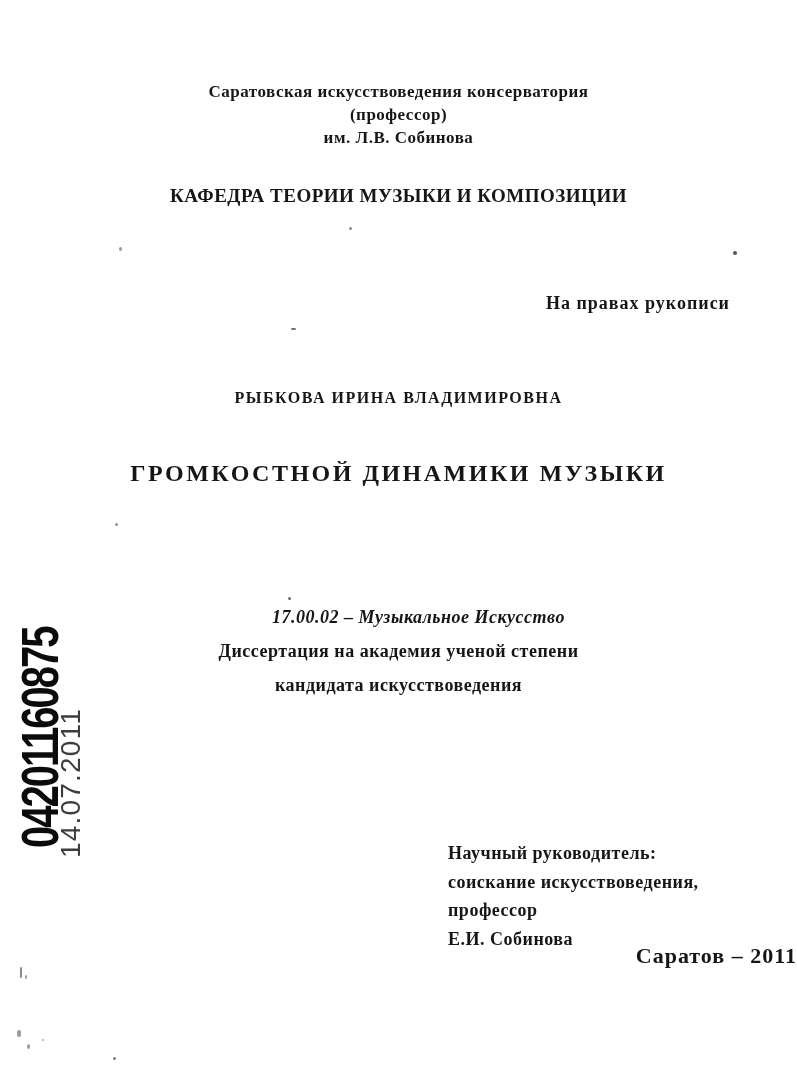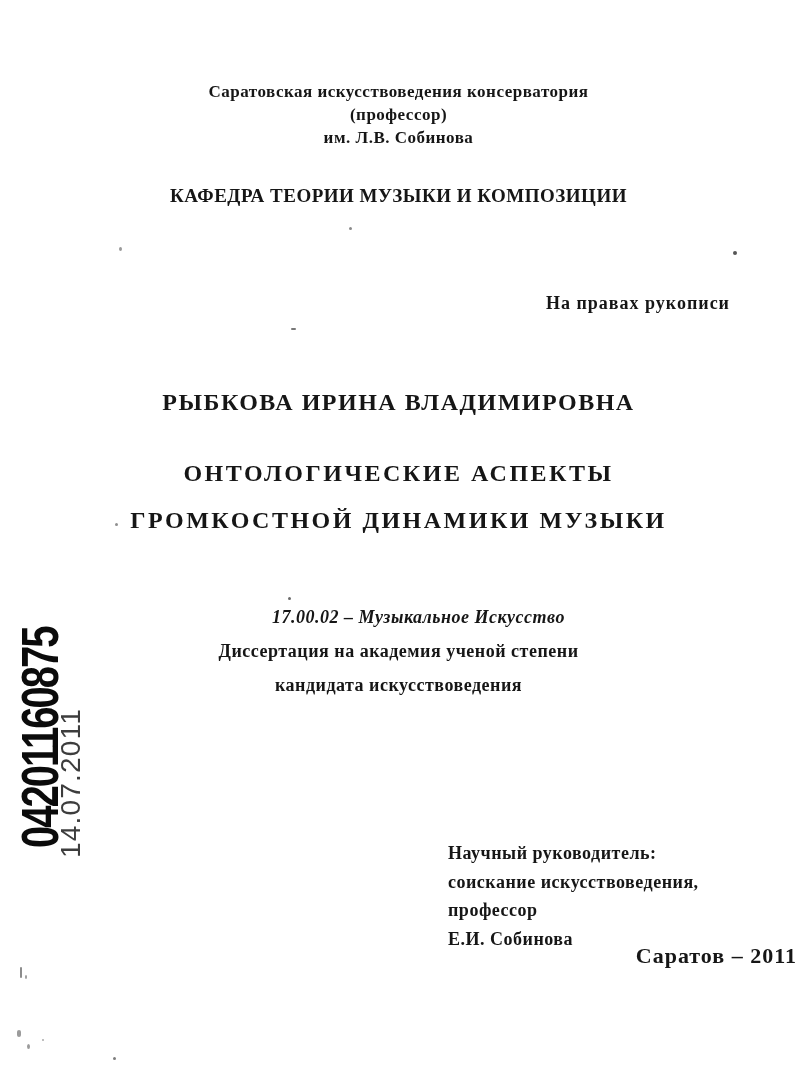--- a/index.html
+++ b/index.html
@@ -20,21 +20,21 @@
   .department{
     position:absolute;top:185px;left:0;width:100%;
     text-align:center;font-weight:bold;font-size:19px;letter-spacing:0.5px;
   }
   .manuscript-note{
     position:absolute;top:246px;right:67px;
     font-weight:bold;font-size:18px;letter-spacing:1px;margin-top:47px;
   }
   .author-name{
     position:absolute;top:389px;left:0;width:100%;
-    text-align:center;font-weight:bold;font-size:24px;letter-spacing:1.5px;
+    text-align:center;font-weight:bold;font-size:16px;letter-spacing:1.5px;
   }
   .diss-title{
     position:absolute;top:450px;left:0;width:100%;
     text-align:center;font-weight:bold;font-size:24px;line-height:47px;
     letter-spacing:2.5px;
   }
   .spec-block{
     position:absolute;top:600px;left:0;width:100%;
     text-align:center;font-weight:bold;font-size:18px;line-height:34px;
     letter-spacing:0.5px;
@@ -96,21 +96,20 @@
     <div>им. Л.В. Собинова</div>
   </div>
 
   <div class="department">КАФЕДРА ТЕОРИИ МУЗЫКИ И КОМПОЗИЦИИ</div>
 
   <div class="manuscript-note">На правах рукописи</div>
 
   <div class="author-name">РЫБКОВА ИРИНА ВЛАДИМИРОВНА</div>
 
   <div class="diss-title">
-    <div>ОНТОЛОГИЧЕСКИЕ АСПЕКТЫ</div>
     <div>ГРОМКОСТНОЙ ДИНАМИКИ МУЗЫКИ</div>
   </div>
 
   <div class="spec-block">
     <div class="specialty">17.00.02 – Музыкальное Искусство</div>
     <div>Диссертация на академия ученой степени</div>
     <div>кандидата искусствоведения</div>
   </div>
 
   <div class="supervisor-block">

